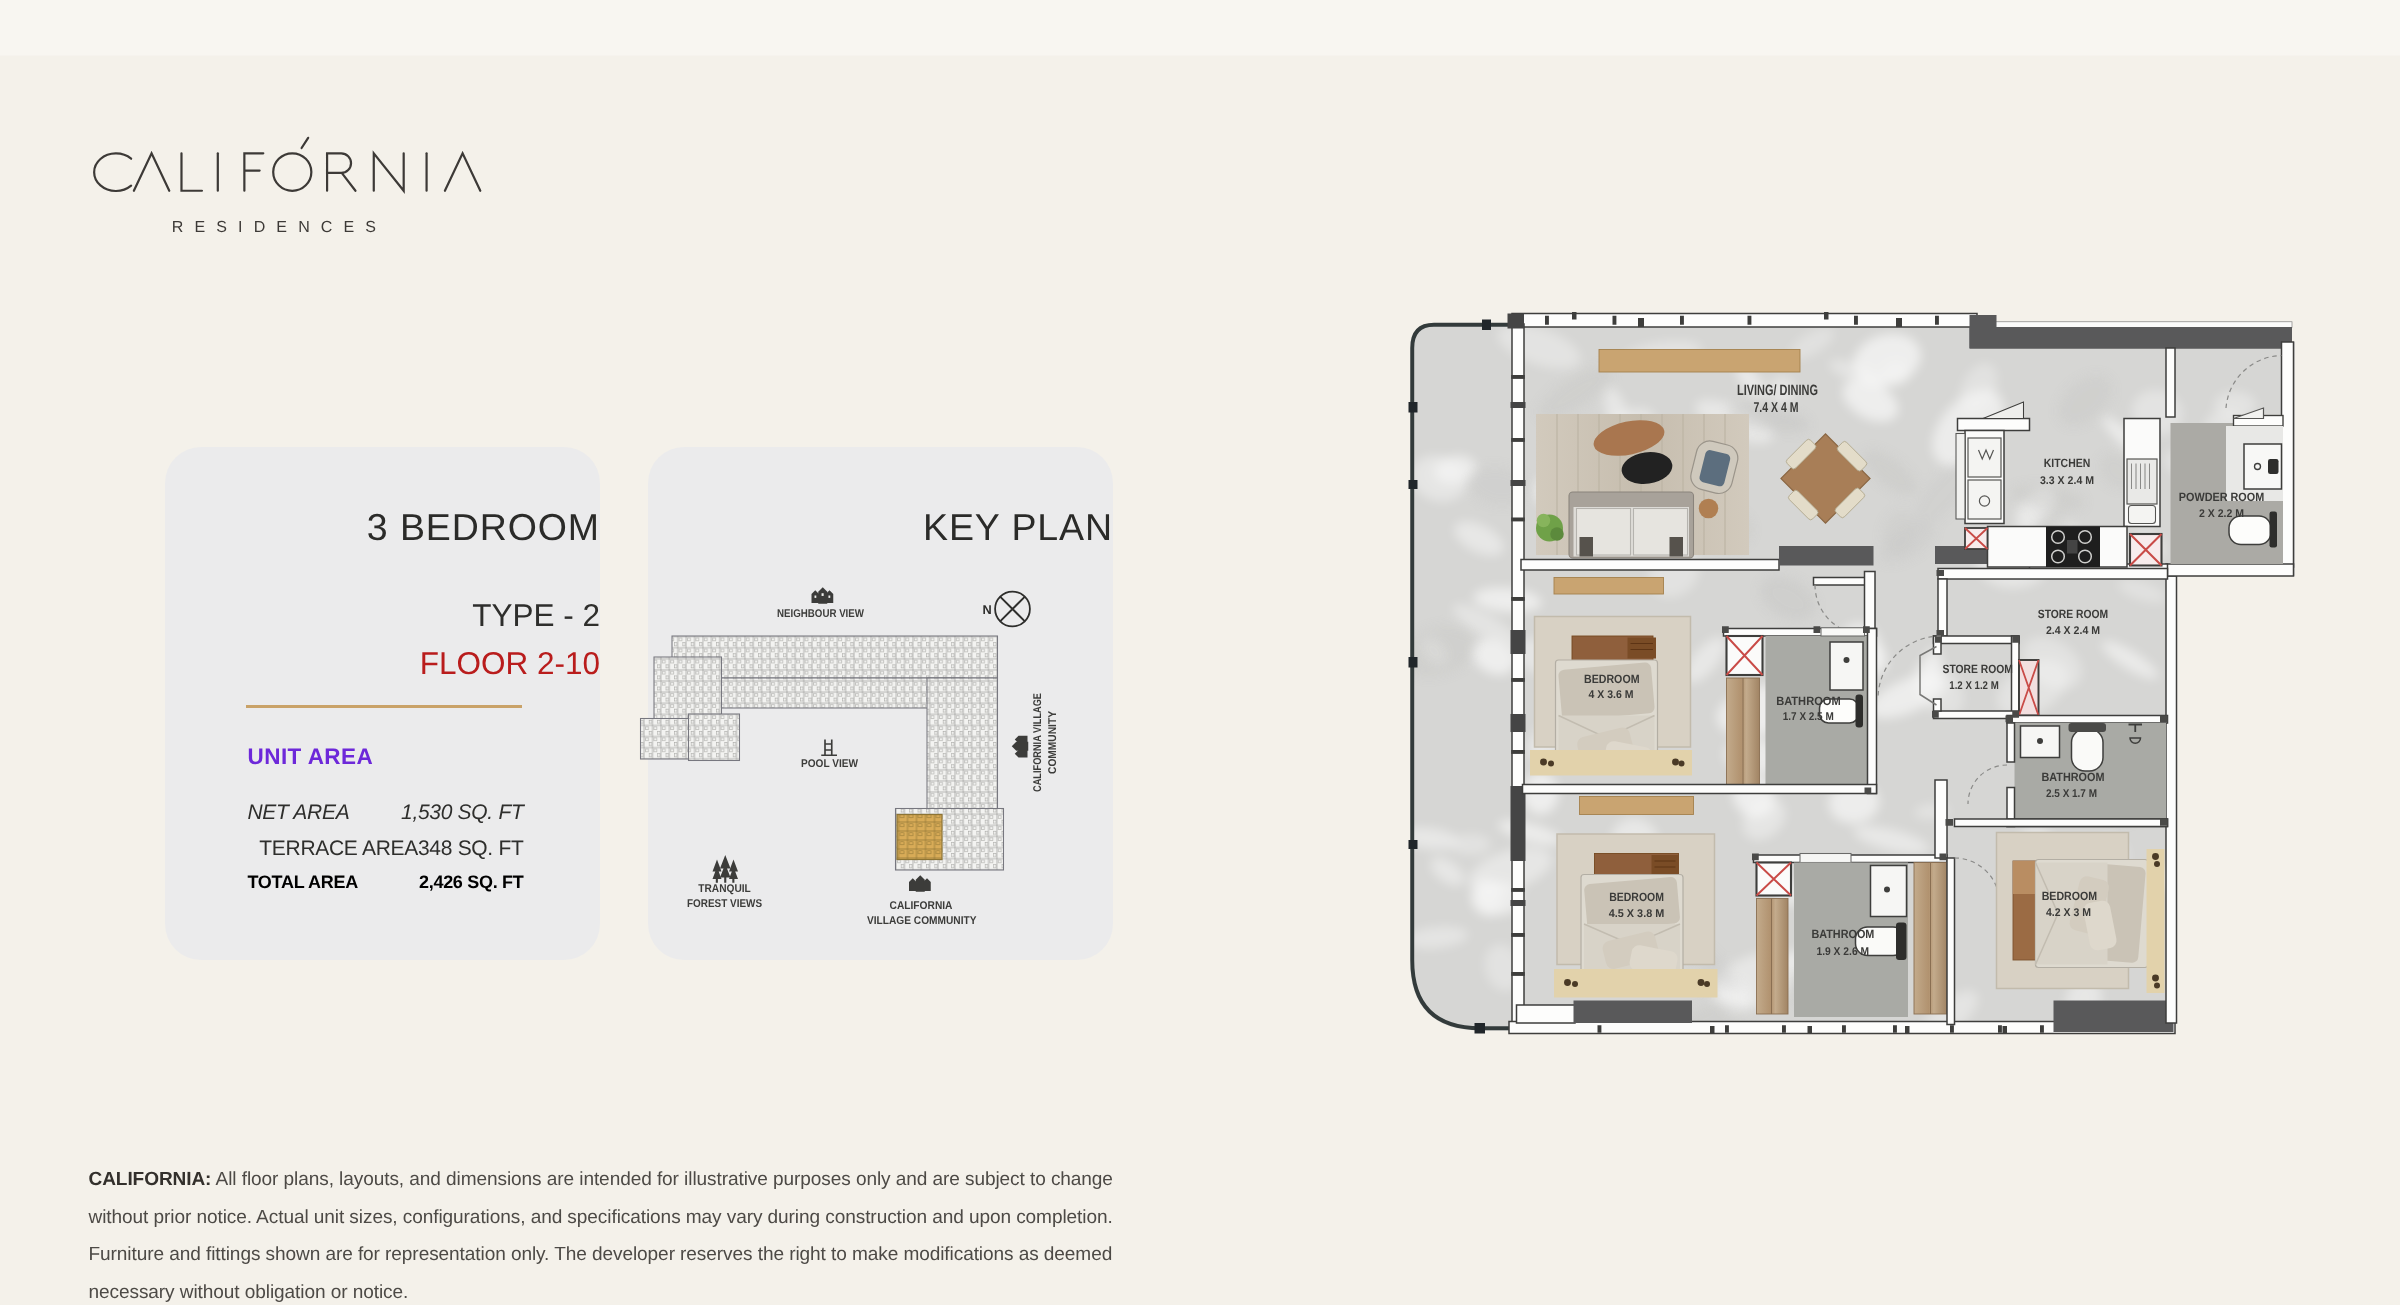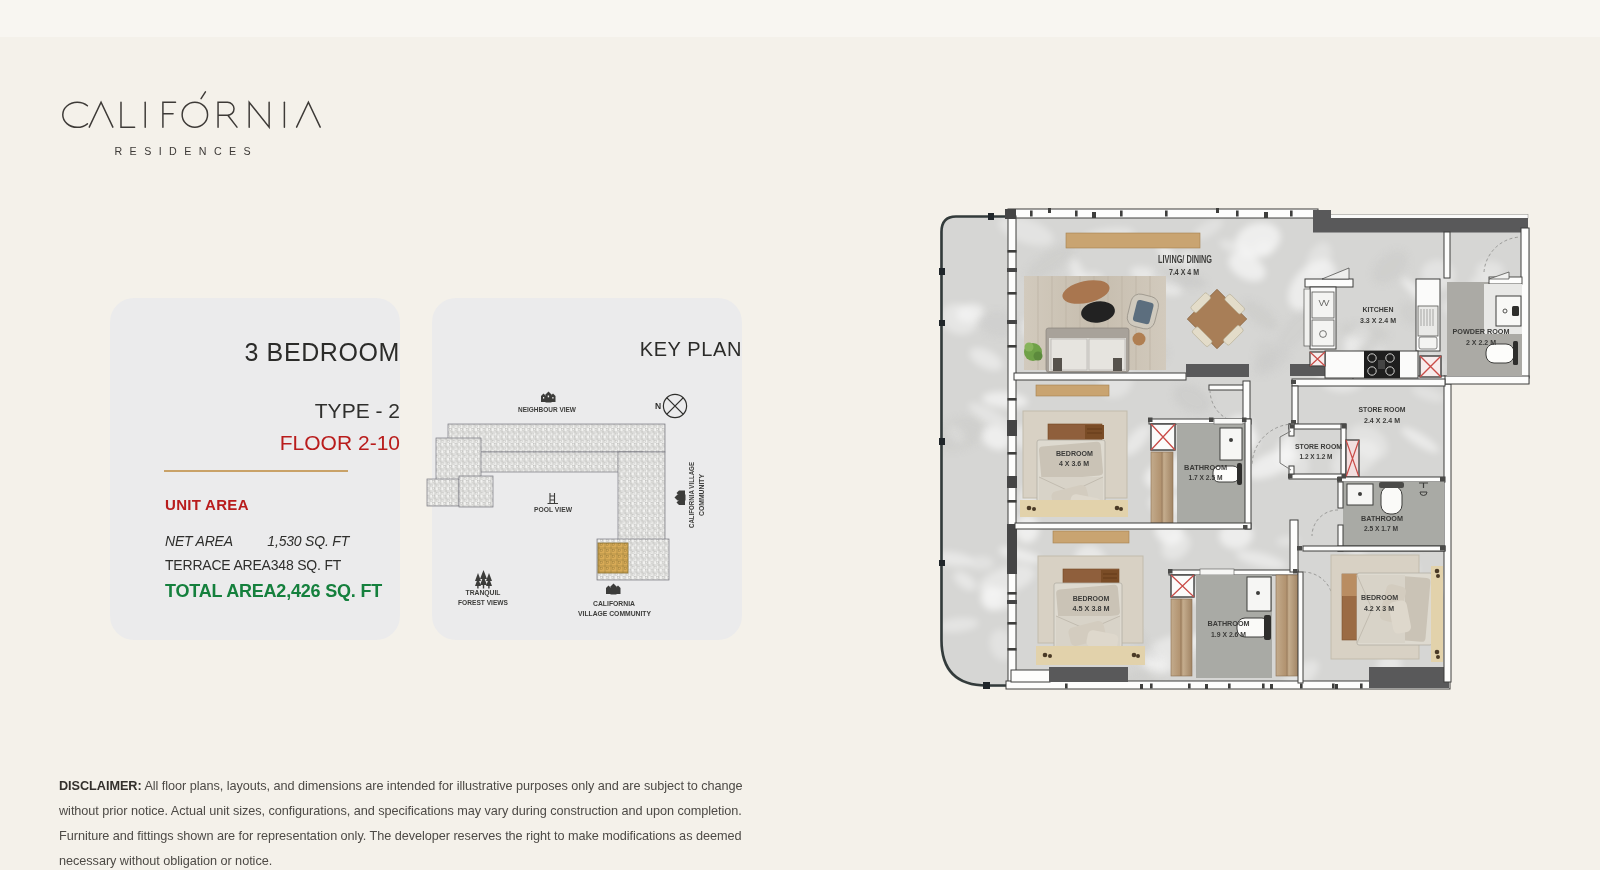--- a/index.html
+++ b/index.html
@@ -47,40 +47,40 @@
 <div class="abs card" style="left:110px;top:298px;width:290px;height:342px;"></div>
 
 <div class="abs ctr" style="left:110px;top:338px;width:290px;font-size:25px;letter-spacing:0.6px;color:#2b2b29;">3 BEDROOM</div>
 
 <div class="abs ctr" style="left:110px;top:399px;width:290px;font-size:21px;color:#2e2e2c;">TYPE - 2</div>
 
 <div class="abs ctr" style="left:110px;top:431px;width:290px;font-size:21px;color:#b91c1c;">FLOOR 2-10</div>
 
 <div class="abs" style="left:164px;top:470px;width:184px;height:1.5px;background:#c9a268;"></div>
 
-<div class="abs" style="left:165px;top:496px;font-size:15px;font-weight:bold;letter-spacing:0.3px;color:#b91c1c;">UNIT AREA</div>
+<div class="abs" style="left:165px;top:496px;font-size:15px;font-weight:bold;letter-spacing:0.3px;color:#6d28d9;">UNIT AREA</div>
 
 <div class="abs" style="left:165px;top:533px;width:184px;font-size:14px;letter-spacing:-0.2px;color:#2e2e2c;display:flex;justify-content:space-between;white-space:nowrap;font-style:italic;">
     <span>NET AREA</span>
     <span>1,530 SQ. FT</span>
   </div>
 
-<div class="abs" style="left:165px;top:557px;width:184px;font-size:14px;letter-spacing:-0.2px;color:#2e2e2c;display:flex;justify-content:flex-start;white-space:nowrap;">
+<div class="abs" style="left:165px;top:557px;width:184px;font-size:14px;letter-spacing:-0.2px;color:#2e2e2c;display:flex;justify-content:flex-end;white-space:nowrap;">
     <span>TERRACE AREA</span>
     <span>348 SQ. FT</span>
   </div>
 
-<div class="abs" style="left:165px;top:581px;width:184px;font-size:18px;letter-spacing:-0.2px;font-weight:bold;color:#15803d;display:flex;justify-content:space-between;white-space:nowrap;">
+<div class="abs" style="left:165px;top:581px;width:184px;font-size:12px;letter-spacing:-0.2px;font-weight:bold;color:#000000;display:flex;justify-content:space-between;white-space:nowrap;">
     <span>TOTAL AREA</span>
     <span>2,426 SQ. FT</span>
   </div>
 
 <div class="abs card" style="left:432px;top:298px;width:310px;height:342px;"></div>
 
-<div class="abs ctr" style="left:432px;top:338px;width:310px;font-size:20px;letter-spacing:0.6px;color:#2b2b29;">KEY PLAN</div>
+<div class="abs ctr" style="left:432px;top:338px;width:310px;font-size:25px;letter-spacing:0.6px;color:#2b2b29;">KEY PLAN</div>
 
 <div class="abs" style="left:407px;top:380px;">
 <svg width="310" height="250" viewBox="0 0 310 250" id="keyplan">
 <defs>
 <pattern id="cells" width="5.6" height="7.4" patternUnits="userSpaceOnUse">
   <rect x="0" y="0" width="5.6" height="7.4" fill="#f3f3f1" stroke="#92928f" stroke-width="0.4"></rect>
   <rect x="1" y="1.1" width="2" height="1.8" fill="none" stroke="#a2a29f" stroke-width="0.35"></rect>
   <rect x="3.4" y="4" width="1.6" height="2.1" fill="none" stroke="#a2a29f" stroke-width="0.35"></rect>
 </pattern>
 <pattern id="cellsg" width="6" height="6" patternUnits="userSpaceOnUse">
@@ -711,17 +711,17 @@
   <rect x="1440" y="477" width="5" height="4.5"></rect>
 </g>
 
 <path d="M 1338 510 A 26 26 0 0 0 1312 536" fill="none" stroke="#8a8a88" stroke-width="0.8" stroke-dasharray="3 2.5"></path>
 
 <path d="M 1294 424 A 42 42 0 0 0 1252 466" fill="none" stroke="#8a8a88" stroke-width="0.8" stroke-dasharray="3 2.5"></path>
 </svg>
 </div>
 
 <div class="abs" style="left:59px;top:774px;width:720px;font-size:12.7px;line-height:25px;color:#4d4a46;white-space:nowrap;letter-spacing:-0.05px;">
-<b style="color:#33302c">DISCLAIMER:</b> All floor plans, layouts, and dimensions are intended for illustrative purposes only and are subject to change<br>
+<b style="color:#33302c">CALIFORNIA:</b> All floor plans, layouts, and dimensions are intended for illustrative purposes only and are subject to change<br>
 without prior notice. Actual unit sizes, configurations, and specifications may vary during construction and upon completion.<br>
 Furniture and fittings shown are for representation only. The developer reserves the right to make modifications as deemed<br>
 necessary without obligation or notice.
 </div>
 
 </body></html>

